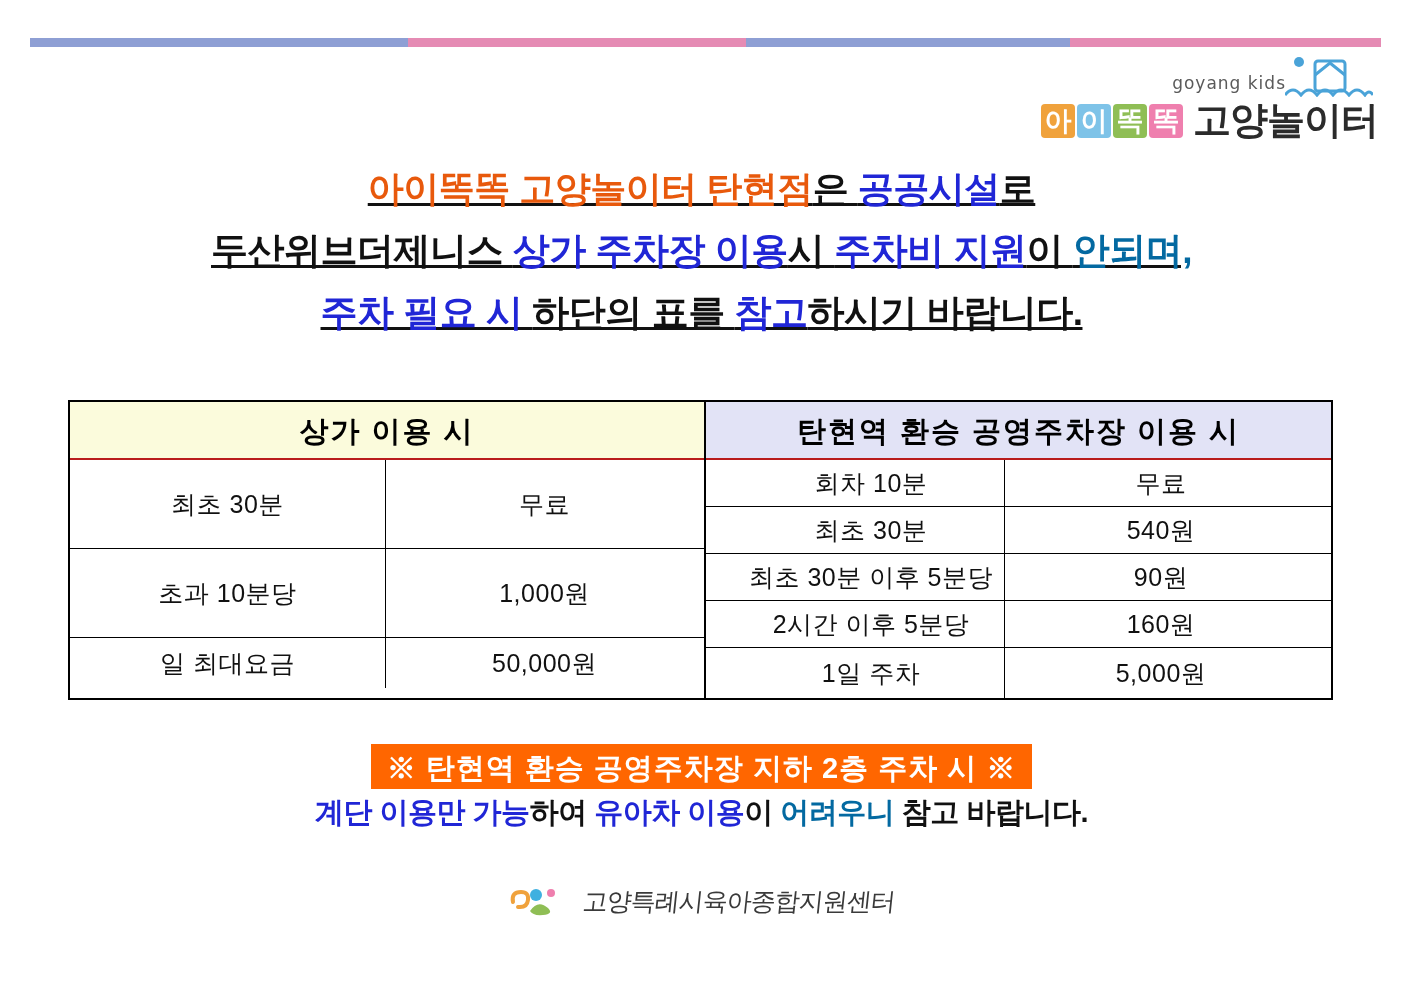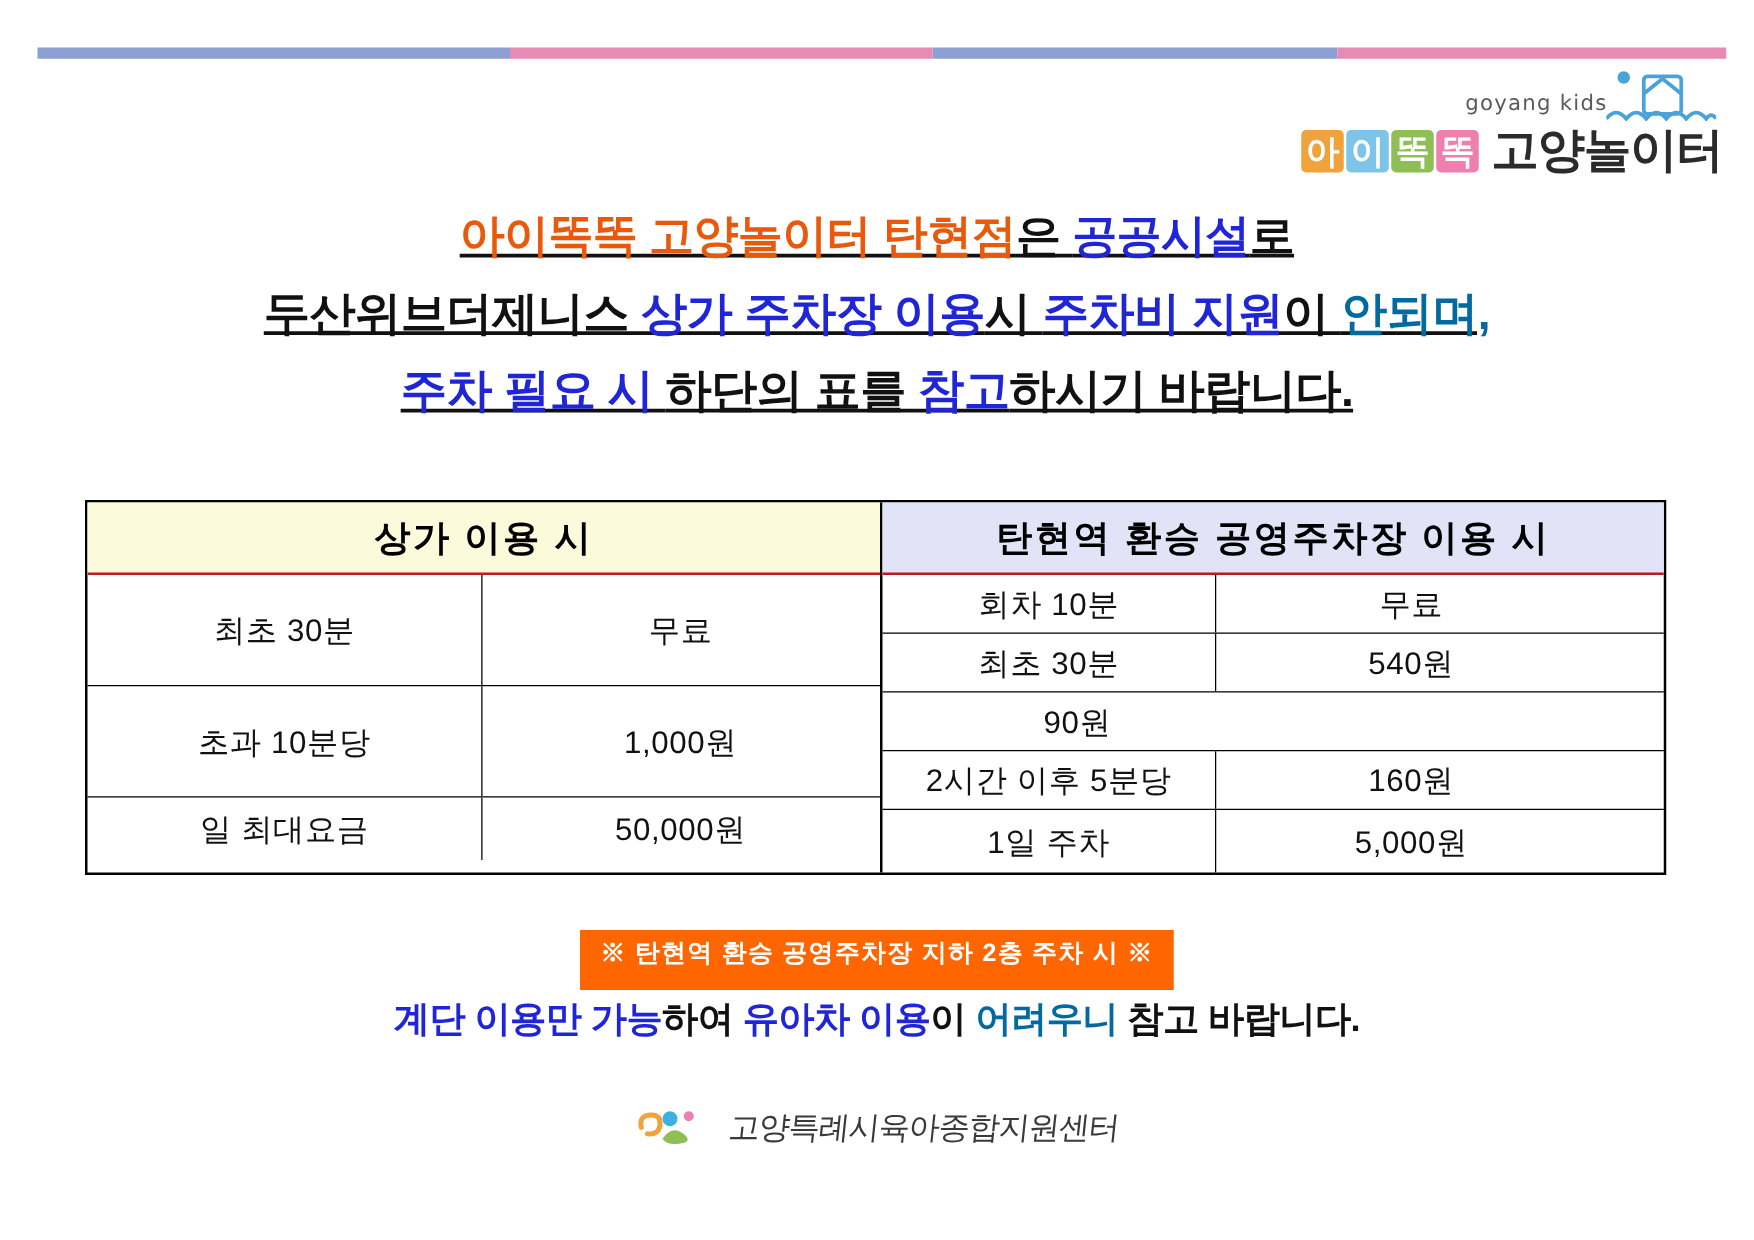--- a/index.html
+++ b/index.html
@@ -155,40 +155,40 @@
     justify-content: center;
     box-sizing: border-box;
     letter-spacing: 0.5px;
     color: #111;
   }
   .tbl-left .cell.c1 { width: 316px; border-right: 1px solid #000; }
   .tbl-left .cell.c2 { width: 317px; }
   .tbl-left .row.r1 .cell, .tbl-left .row.r2 .cell { height: 88px; }
   .tbl-left .row.r3 .cell { height: 50px; }
 
-  .tbl-right .cell.c1 { width: 267px; border-right: 1px solid #000; }
+  .tbl-right .cell.c1 { width: 267px; border-right: 1px solid #000; margin-left: 32px; }
   .tbl-right .cell.c2 { width: 312px; }
   .tbl-right .row .cell { height: 46px; }
   .tbl-right .row.r5 .cell { height: 50px; }
 
   
   .notice {
     position: absolute;
     top: 744px;
     left: 0;
     width: 1403px;
     text-align: center;
   }
   .notice-badge {
     display: inline-block;
     background: #ff6600;
     color: #ffffff;
-    font-size: 20px;
-    font-weight: bold;
-    padding: 5px 16px 16px 16px;
+    font-size: 29px;
+    font-weight: bold;
+    padding: 5px 16px 0 16px;
     letter-spacing: 1px;
   }
   .notice-sub {
     margin-top: 4px;
     font-size: 29px;
     font-weight: bold;
     letter-spacing: -0.5px;
     white-space: nowrap;
   }
 
@@ -274,20 +274,21 @@
       <div class="th right">탄현역 환승 공영주차장 이용 시</div>
       <div class="row r1">
         <div class="cell c1">회차 10분</div>
         <div class="cell c2">무료</div>
       </div>
       <div class="row r2">
         <div class="cell c1">최초 30분</div>
         <div class="cell c2">540원</div>
       </div>
       <div class="row r3">
+        <div class="cell c1">최초 30분 이후 5분당</div>
         <div class="cell c2">90원</div>
       </div>
       <div class="row r4">
         <div class="cell c1">2시간 이후 5분당</div>
         <div class="cell c2">160원</div>
       </div>
       <div class="row r5 last">
         <div class="cell c1">1일 주차</div>
         <div class="cell c2">5,000원</div>
       </div>

